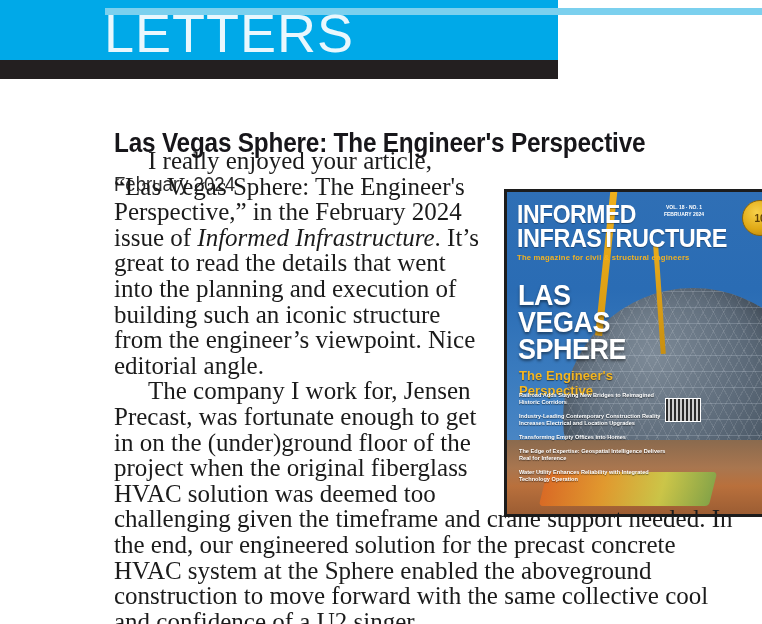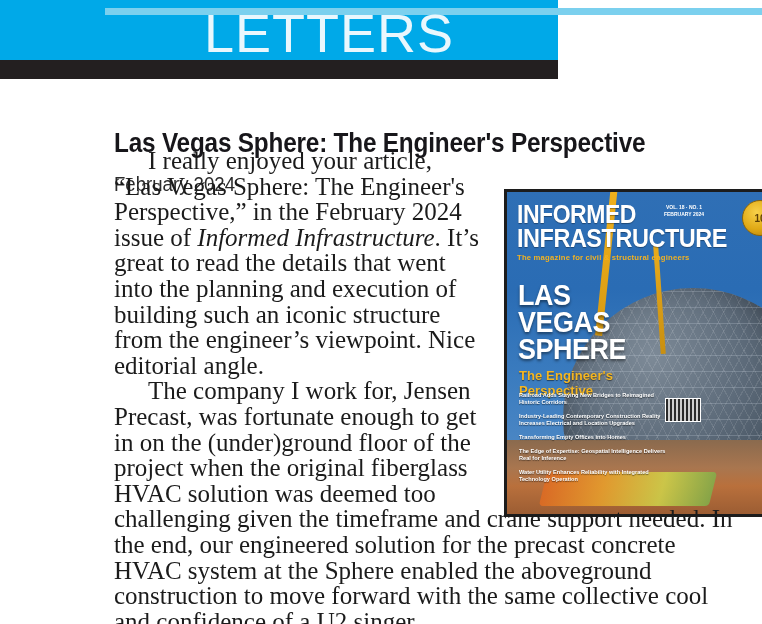--- a/index.html
+++ b/index.html
@@ -15,21 +15,20 @@
     font-family: "Liberation Serif", serif;
     color: #1a1a1a;
   }
 
   
   #masthead {
     position: absolute;
     left: 0; top: 0;
     width: 762px;
     height: 80px;
-    text-align: center;
   }
   #header-cyan-block {
     position: absolute;
     left: 0; top: 0;
     width: 558px;
     height: 60px;
     background: #00a9e8;
   }
   #header-light-rule {
     position: absolute;

